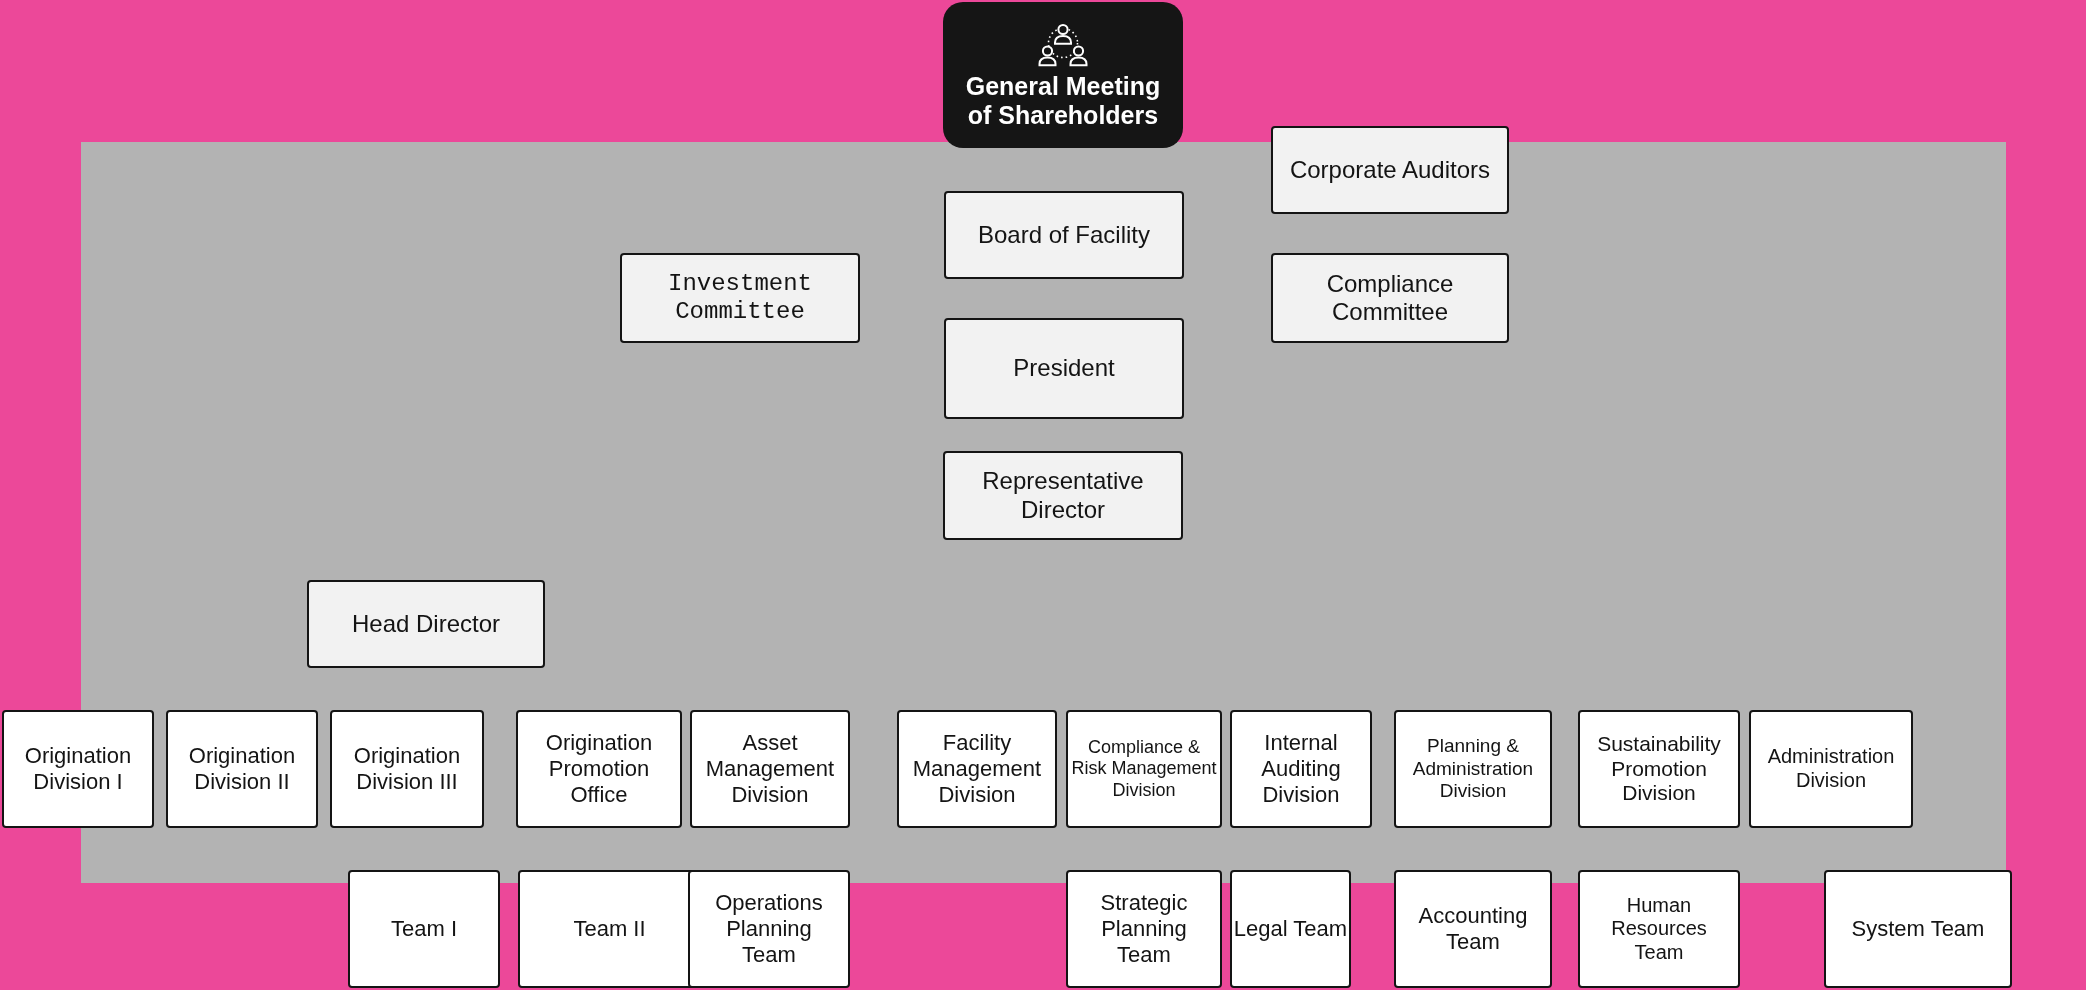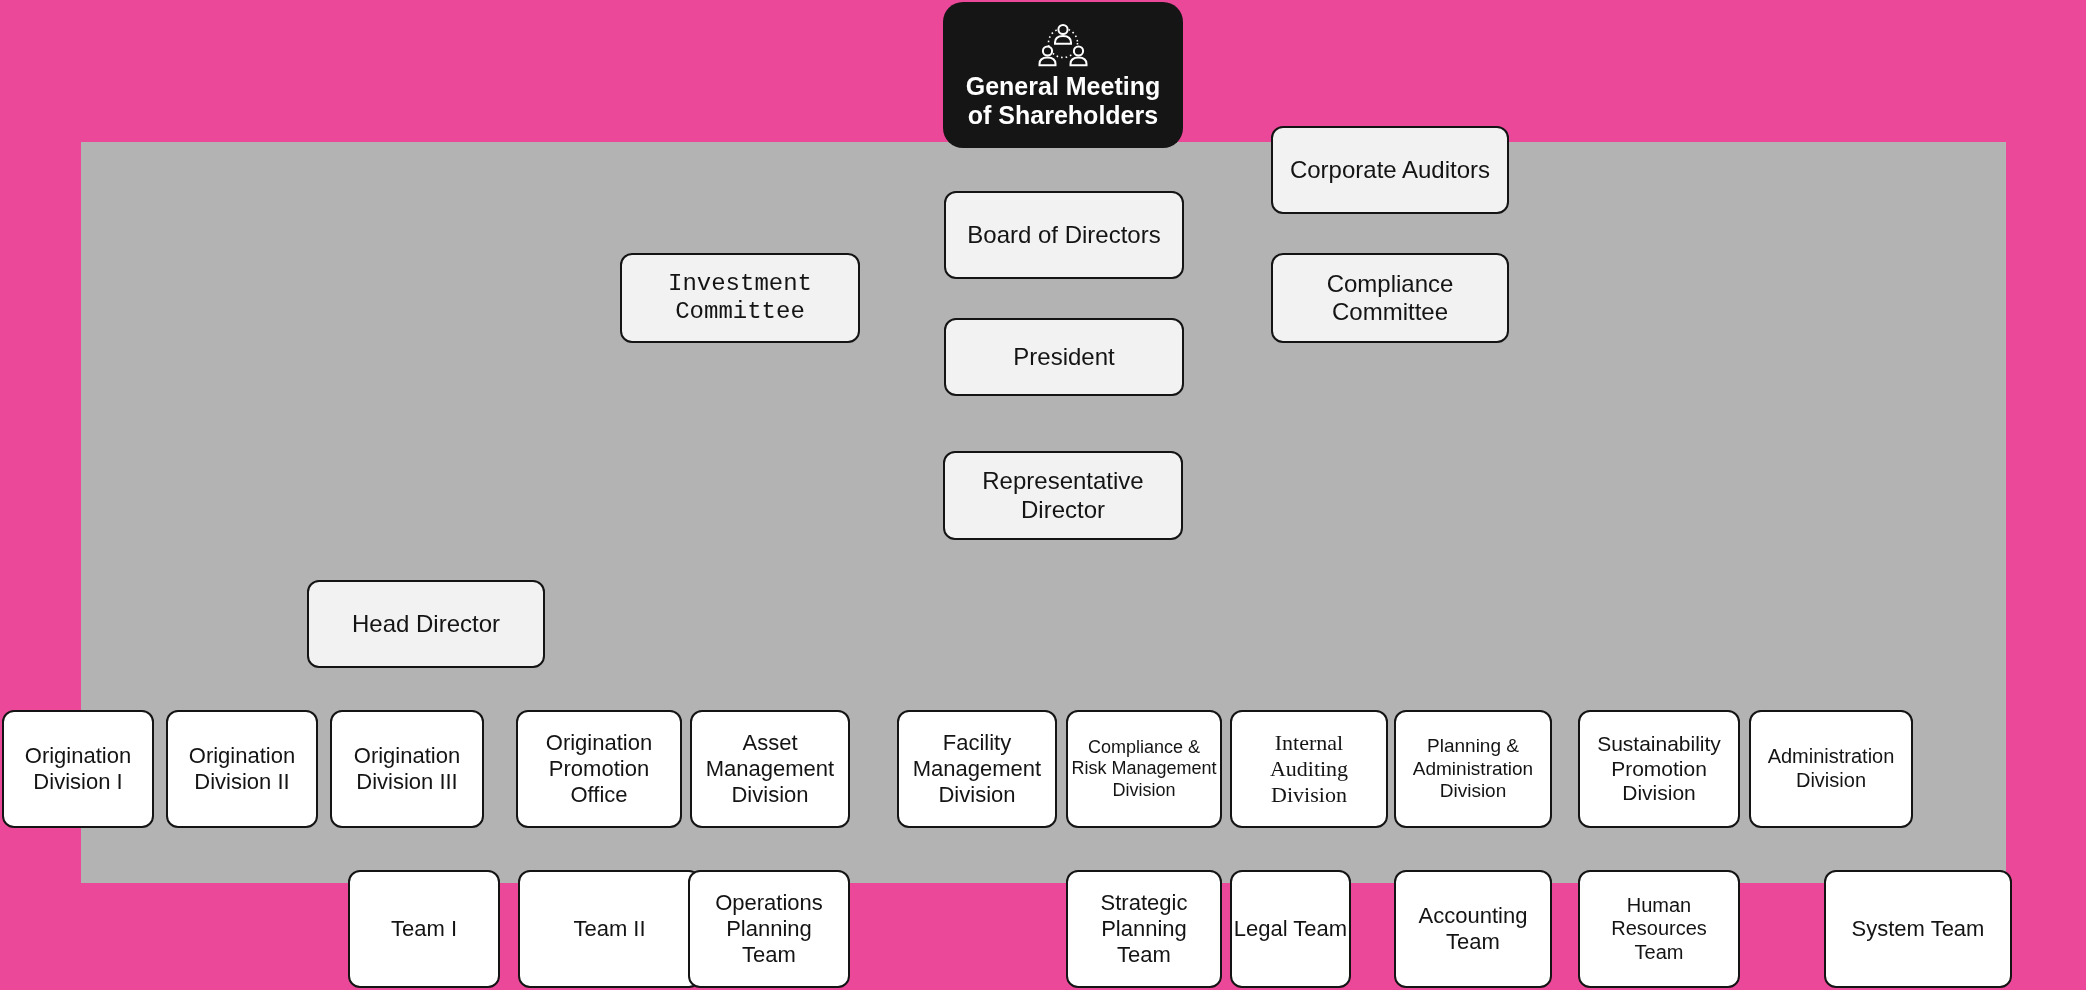--- a/index.html
+++ b/index.html
@@ -26,21 +26,21 @@
   }
   .node {
     position: absolute;
     display: flex;
     align-items: center;
     justify-content: center;
     text-align: center;
     white-space: pre-line;
     box-sizing: border-box;
     border: 2.5px solid var(--node-border, #141414);
-    border-radius: 12px;
+    border-radius: 4px;
     line-height: 1.18;
     font-weight: 400;
   }
   .tier { background: var(--node-fill, #f2f2f2); font-size: 24px; }
   .leaf { background: var(--leaf-fill, #ffffff); font-size: 22px; }
   .root {
     background: var(--root-fill, #151515);
     color: var(--root-text, #ffffff);
     border: none;
     border-radius: 20px;
@@ -50,34 +50,34 @@
     font-weight: 700;
   }
   .root .icon-wrap { line-height: 0; }
 
   
   #root-node               { left: 943px;  top: 2px;   width: 240px; height: 146px; }
   #corporate-auditors      { left: 1271px; top: 126px; width: 238px; height: 88px; }
   #board-of-directors      { left: 944px;  top: 191px; width: 240px; height: 88px; }
   #investment-committee    { left: 620px;  top: 253px; width: 240px; height: 90px; font-family: Liberation Mono, monospace; }
   #compliance-committee    { left: 1271px; top: 253px; width: 238px; height: 90px; }
-  #president               { left: 944px;  top: 318px; width: 240px; height: 78px; }
+  #president               { left: 944px;  top: 318px; width: 240px; height: 101px; }
   #representative-director { left: 943px;  top: 451px; width: 240px; height: 89px; }
   #head-director           { left: 307px;  top: 580px; width: 238px; height: 88px; }
 
   
   .division { top: 710px; height: 118px; }
   #div-0  { left: 2px;    width: 152px; }
   #div-1  { left: 166px;  width: 152px; }
   #div-2  { left: 330px;  width: 154px; }
   #div-3  { left: 516px;  width: 166px; }
   #div-4  { left: 690px;  width: 160px; }
   #div-5  { left: 897px;  width: 160px; }
   #div-6  { left: 1066px; width: 156px; font-size: 18px; }
-  #div-7  { left: 1230px; width: 158px; font-family: Liberation Serif, serif; }
+  #div-7  { left: 1230px; width: 142px; }
   #div-8  { left: 1394px; width: 158px; font-size: 19px; }
   #div-9  { left: 1578px; width: 162px; font-size: 21px; }
   #div-10 { left: 1749px; width: 164px; font-size: 20px; }
 
   
   .team { top: 870px; height: 118px; }
   #team-0 { left: 348px;  width: 152px; }
   #team-1 { left: 518px;  width: 183px; }
   #team-2 { left: 688px;  width: 162px; }
   #team-3 { left: 1066px; width: 156px; }
@@ -106,21 +106,21 @@
           <circle cx="41.5" cy="31" r="4.6"></circle>
           <path d="M33.5 44 c0-4.6 3.2-6.6 8-6.6 s8 2 8 6.6 v1.2 h-16 z"></path>
         </g>
       </svg>
     </span>
     <div>General Meeting
 of Shareholders</div>
   </div>
 
   <div class="node tier" id="corporate-auditors">Corporate Auditors</div>
-  <div class="node tier" id="board-of-directors">Board of Directors</div>
+  <div class="node tier" id="board-of-directors">Board of Facility</div>
   <div class="node tier" id="investment-committee">Investment
 Committee</div>
   <div class="node tier" id="compliance-committee">Compliance
 Committee</div>
   <div class="node tier" id="president">President</div>
   <div class="node tier" id="representative-director">Representative
 Director</div>
   <div class="node tier" id="head-director">Head Director</div>
 
   <div class="node leaf division" id="div-0">Origination

